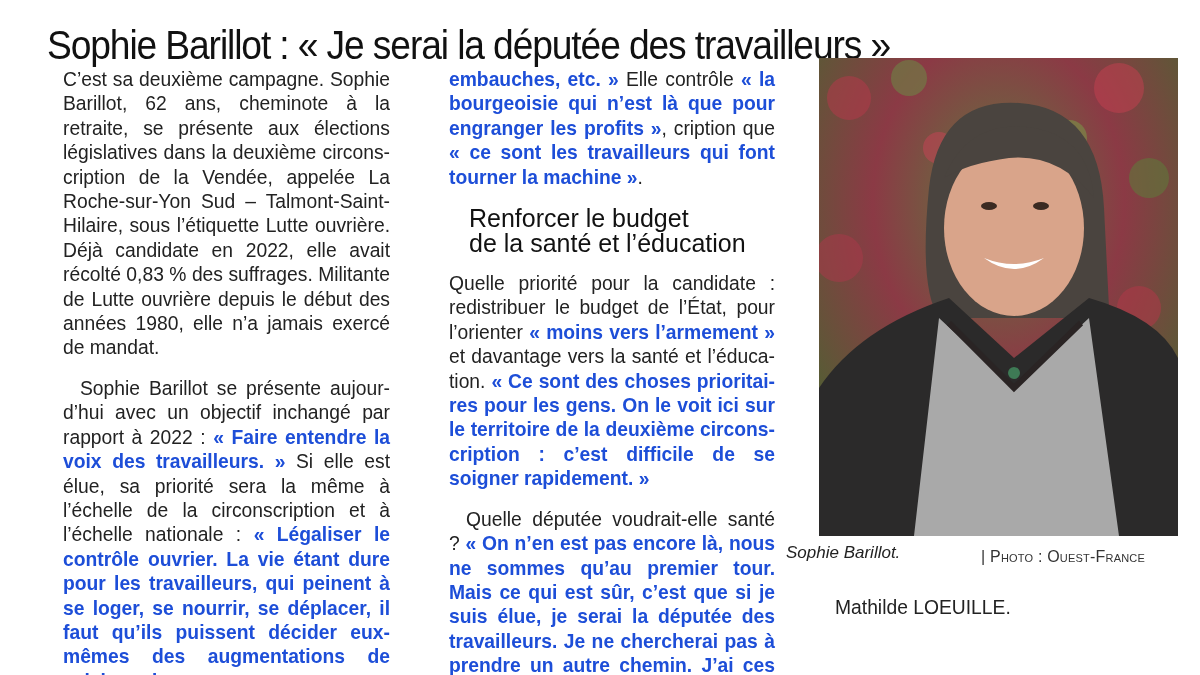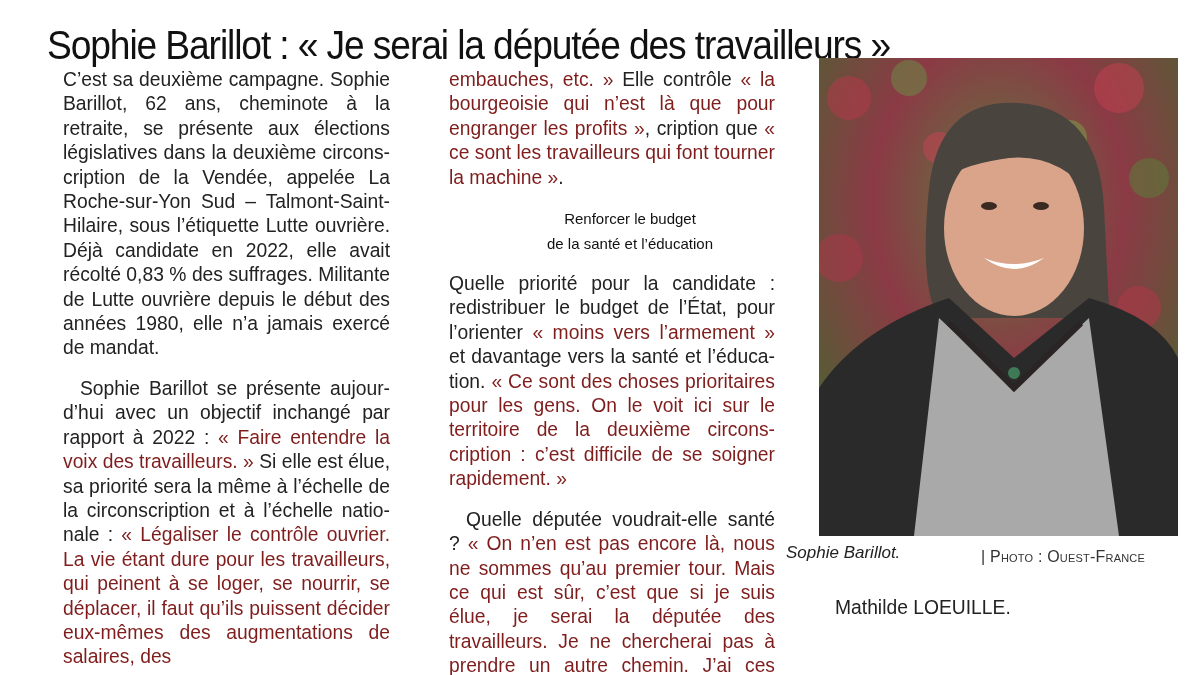--- a/index.html
+++ b/index.html
@@ -8,23 +8,23 @@
   .headline { position:absolute; left:47px; top:-4px; white-space:nowrap;
               font-size:40px; font-weight:normal; letter-spacing:-1.2px;
               transform:scaleX(0.93); transform-origin:left top; color:#111; }
   .col { position:absolute; top:52px; font-size:19.3px; line-height:24.4px;
          text-align:justify; hyphens:manual; color:#222; }
   .col p { margin:16px; }
   .c1 { left:47px; width:359px; }
   .c2 { left:433px; width:358px; }
   .c3 { left:819px; width:359px; top:594px; }
   .indent { text-indent:17px; }
-  b { font-weight:normal; color:#7f1d1d; }
-  .subhead { margin:7px 0 9px 36px !important; font-size:15px; line-height:25px;
-             text-align:center; color:#111; }
+  b { font-weight:bold; color:#1d4ed8; }
+  .subhead { margin:7px 0 9px 36px !important; font-size:25px; line-height:25px;
+             text-align:left; color:#111; }
   .photo { position:absolute; left:819px; top:58px; width:359px; height:478px; overflow:hidden;
            background:linear-gradient(160deg,#7a2a35 0%,#4f6b36 25%,#8a3040 45%,#3d5a2c 70%,#6e2a30 100%); }
   .caption { position:absolute; left:786px; top:541px; width:359px; height:26px; }
   .cap-name { position:absolute; left:0; top:2px; font-style:italic; font-size:17px; color:#222; }
   .cap-credit { position:absolute; right:0; top:7px; font-size:16px; letter-spacing:0.2px;
                 font-variant:small-caps; color:#333; }
   .signature { margin-top:2px !important; }
 </style>
 </head>
 <body>

